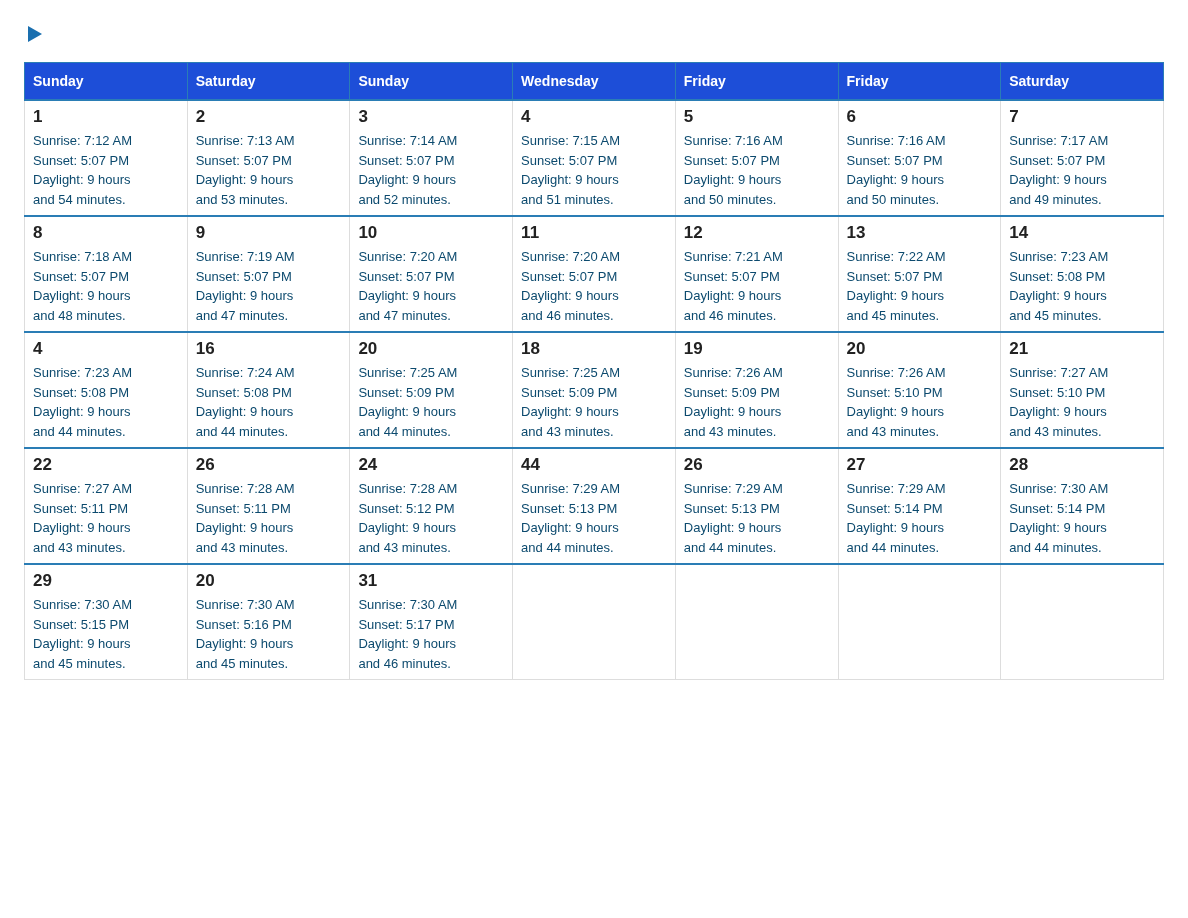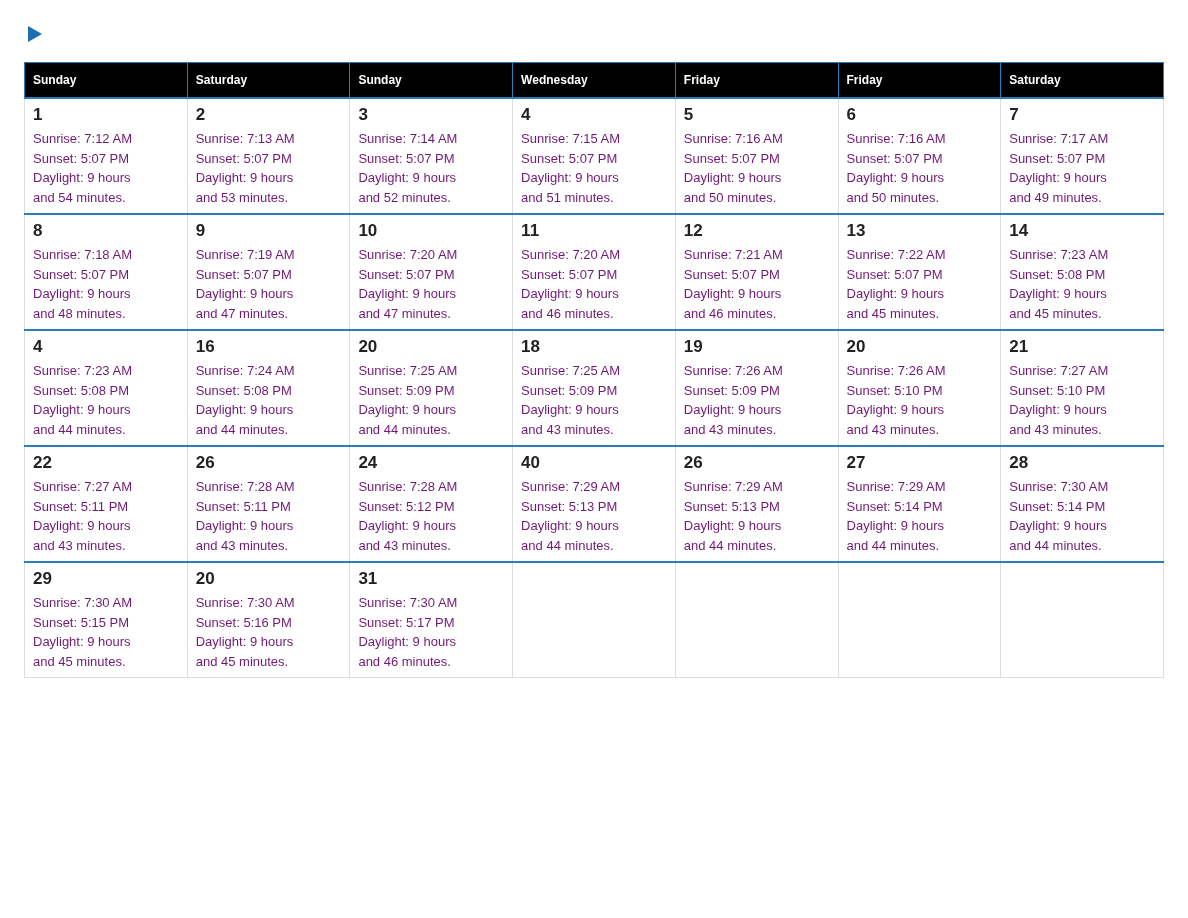--- a/index.html
+++ b/index.html
@@ -33,23 +33,23 @@
     .title-block h2 {
       font-size: 22px;
       font-weight: normal;
       color: #444;
     }
     .calendar {
       width: 100%;
       border-collapse: collapse;
     }
     .calendar th {
-      background-color: #000000;
+      background-color: #1d4ed8;
       color: #fff;
-      font-size: 12px;
+      font-size: 14px;
       font-weight: bold;
       padding: 10px 8px;
       text-align: left;
       border: 1px solid #2a7db5;
     }
     .calendar td {
       border: 1px solid #ccc;
       vertical-align: top;
       padding: 6px 8px;
       width: 14.28%;
@@ -63,21 +63,21 @@
     }
     .day-number {
       font-size: 17px;
       font-weight: bold;
       color: #222;
       margin-bottom: 4px;
       display: block;
     }
     .day-info {
       font-size: 13px;
-      color: #701a75;
+      color: #0c4a6e;
       line-height: 1.5;
     }
     .empty-cell {
       background: #fff;
     }
     .logo-row {
       display: flex;
       align-items: center;
     }
     .logo-general {
@@ -225,21 +225,21 @@
         </td>
         <td>
           <span class="day-number">26</span>
           <div class="day-info">Sunrise: 7:28 AM<br>Sunset: 5:11 PM<br>Daylight: 9 hours<br>and 43 minutes.</div>
         </td>
         <td>
           <span class="day-number">24</span>
           <div class="day-info">Sunrise: 7:28 AM<br>Sunset: 5:12 PM<br>Daylight: 9 hours<br>and 43 minutes.</div>
         </td>
         <td>
-          <span class="day-number">40</span>
+          <span class="day-number">44</span>
           <div class="day-info">Sunrise: 7:29 AM<br>Sunset: 5:13 PM<br>Daylight: 9 hours<br>and 44 minutes.</div>
         </td>
         <td>
           <span class="day-number">26</span>
           <div class="day-info">Sunrise: 7:29 AM<br>Sunset: 5:13 PM<br>Daylight: 9 hours<br>and 44 minutes.</div>
         </td>
         <td>
           <span class="day-number">27</span>
           <div class="day-info">Sunrise: 7:29 AM<br>Sunset: 5:14 PM<br>Daylight: 9 hours<br>and 44 minutes.</div>
         </td>

